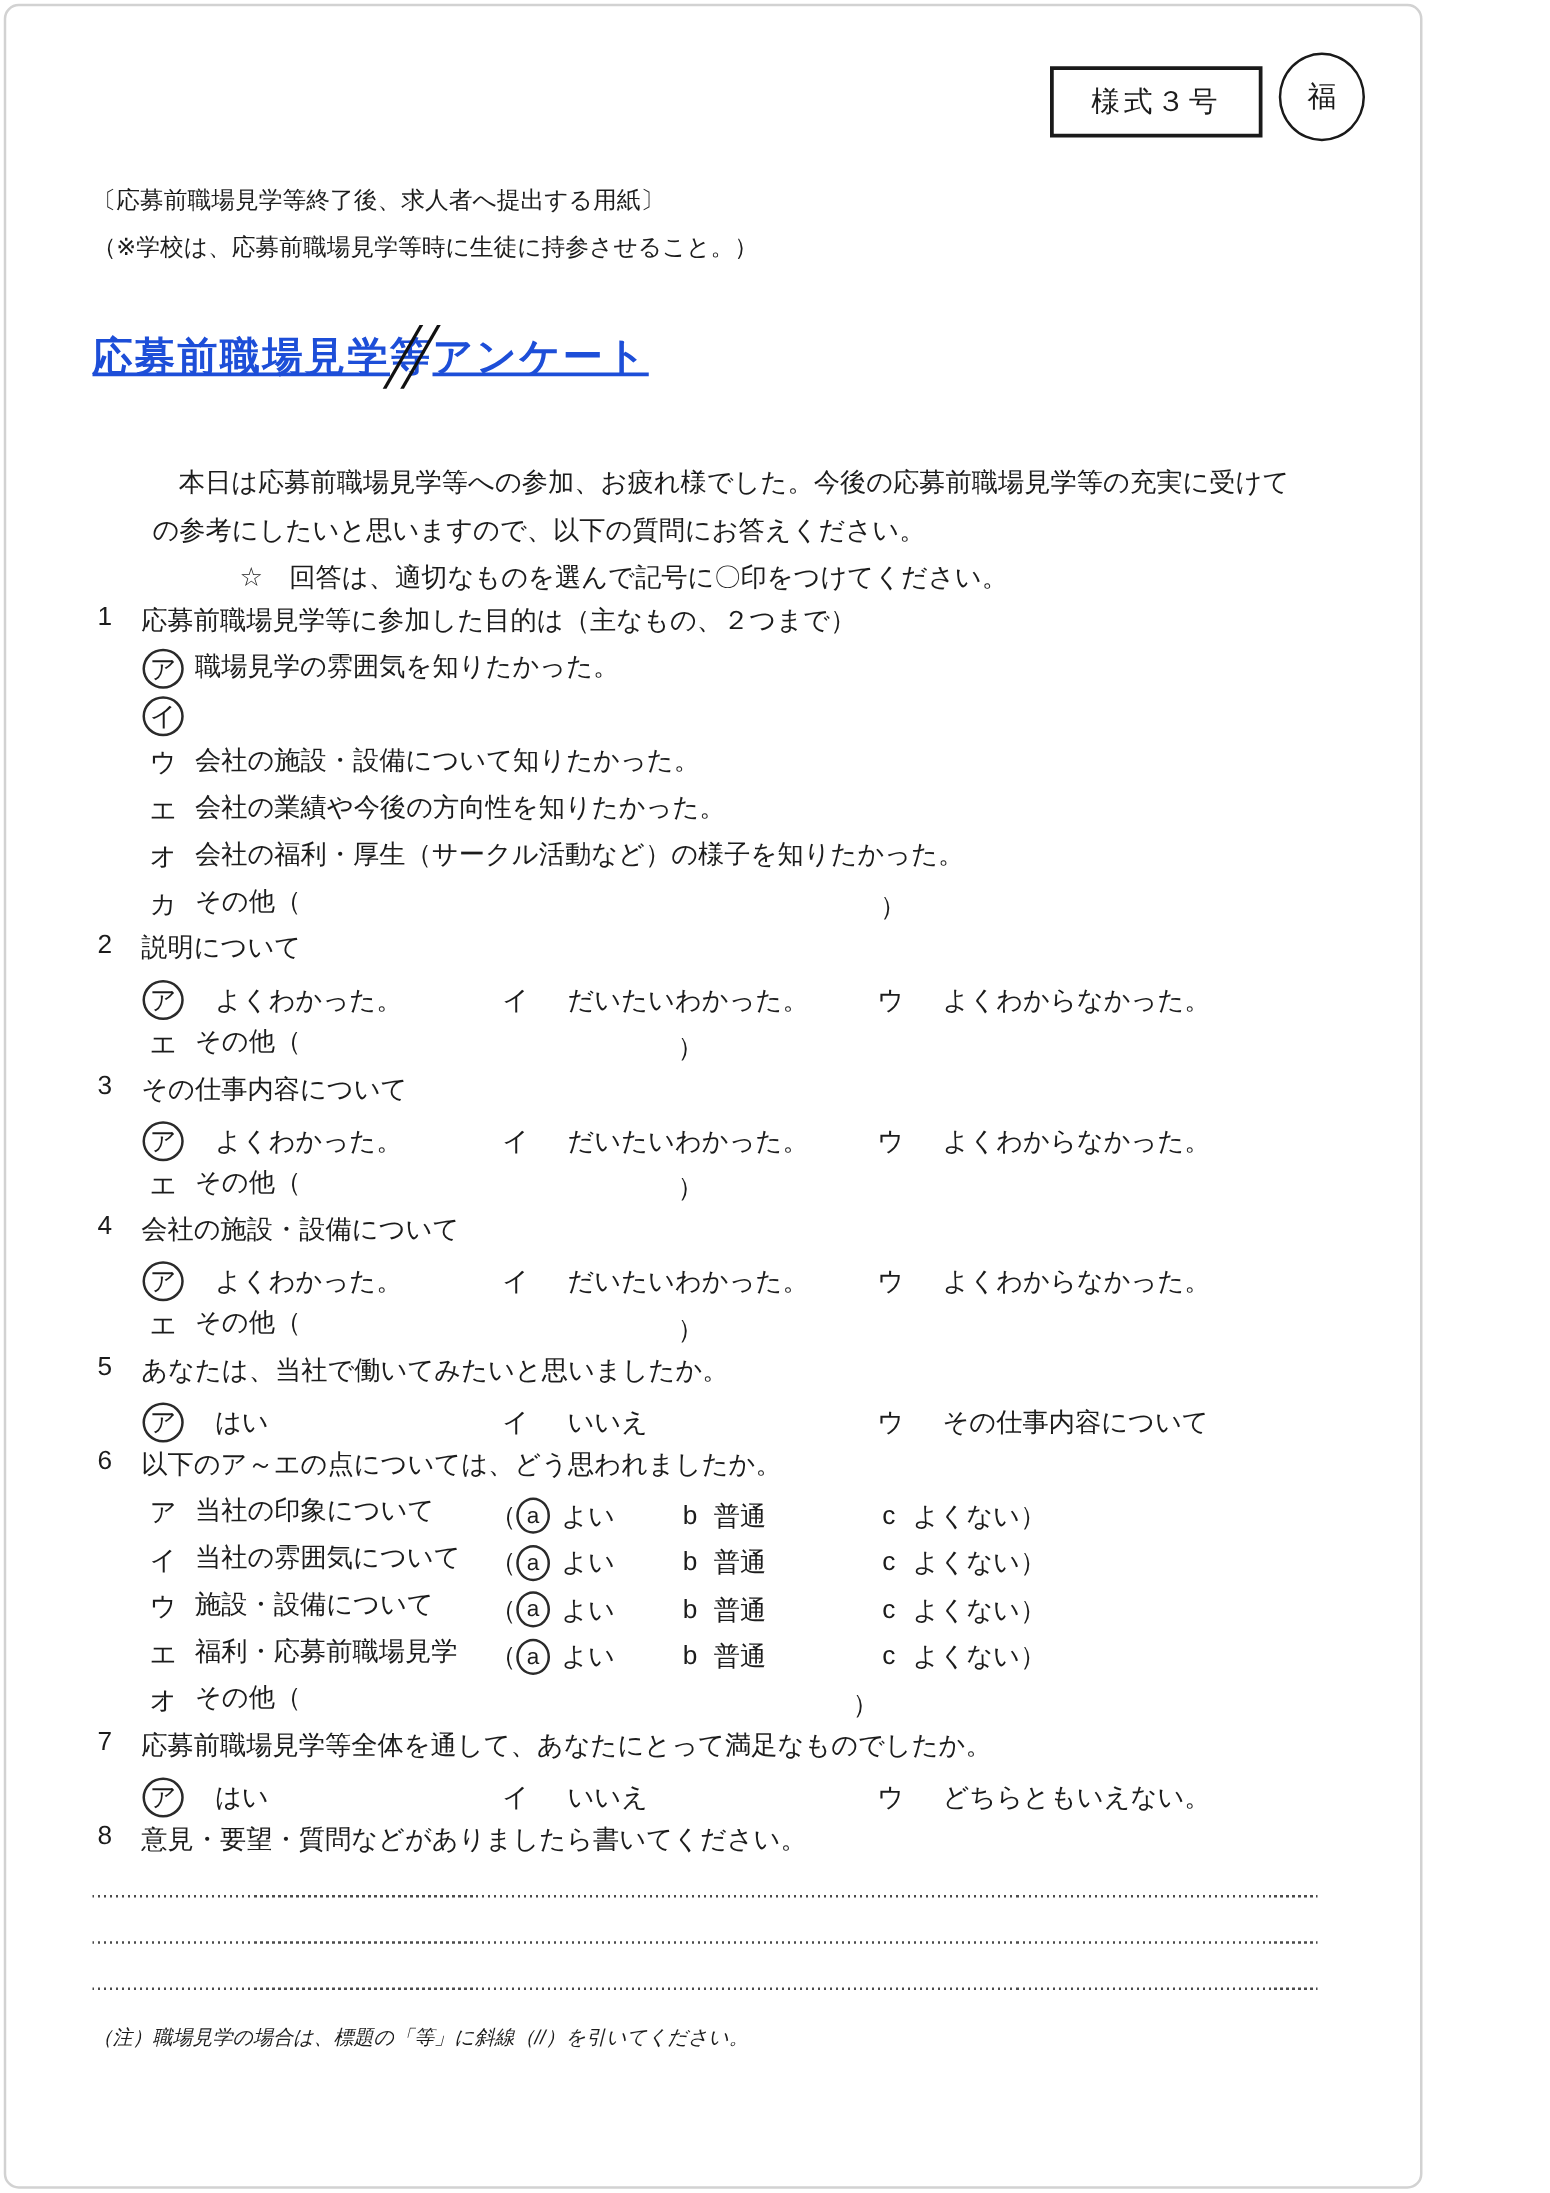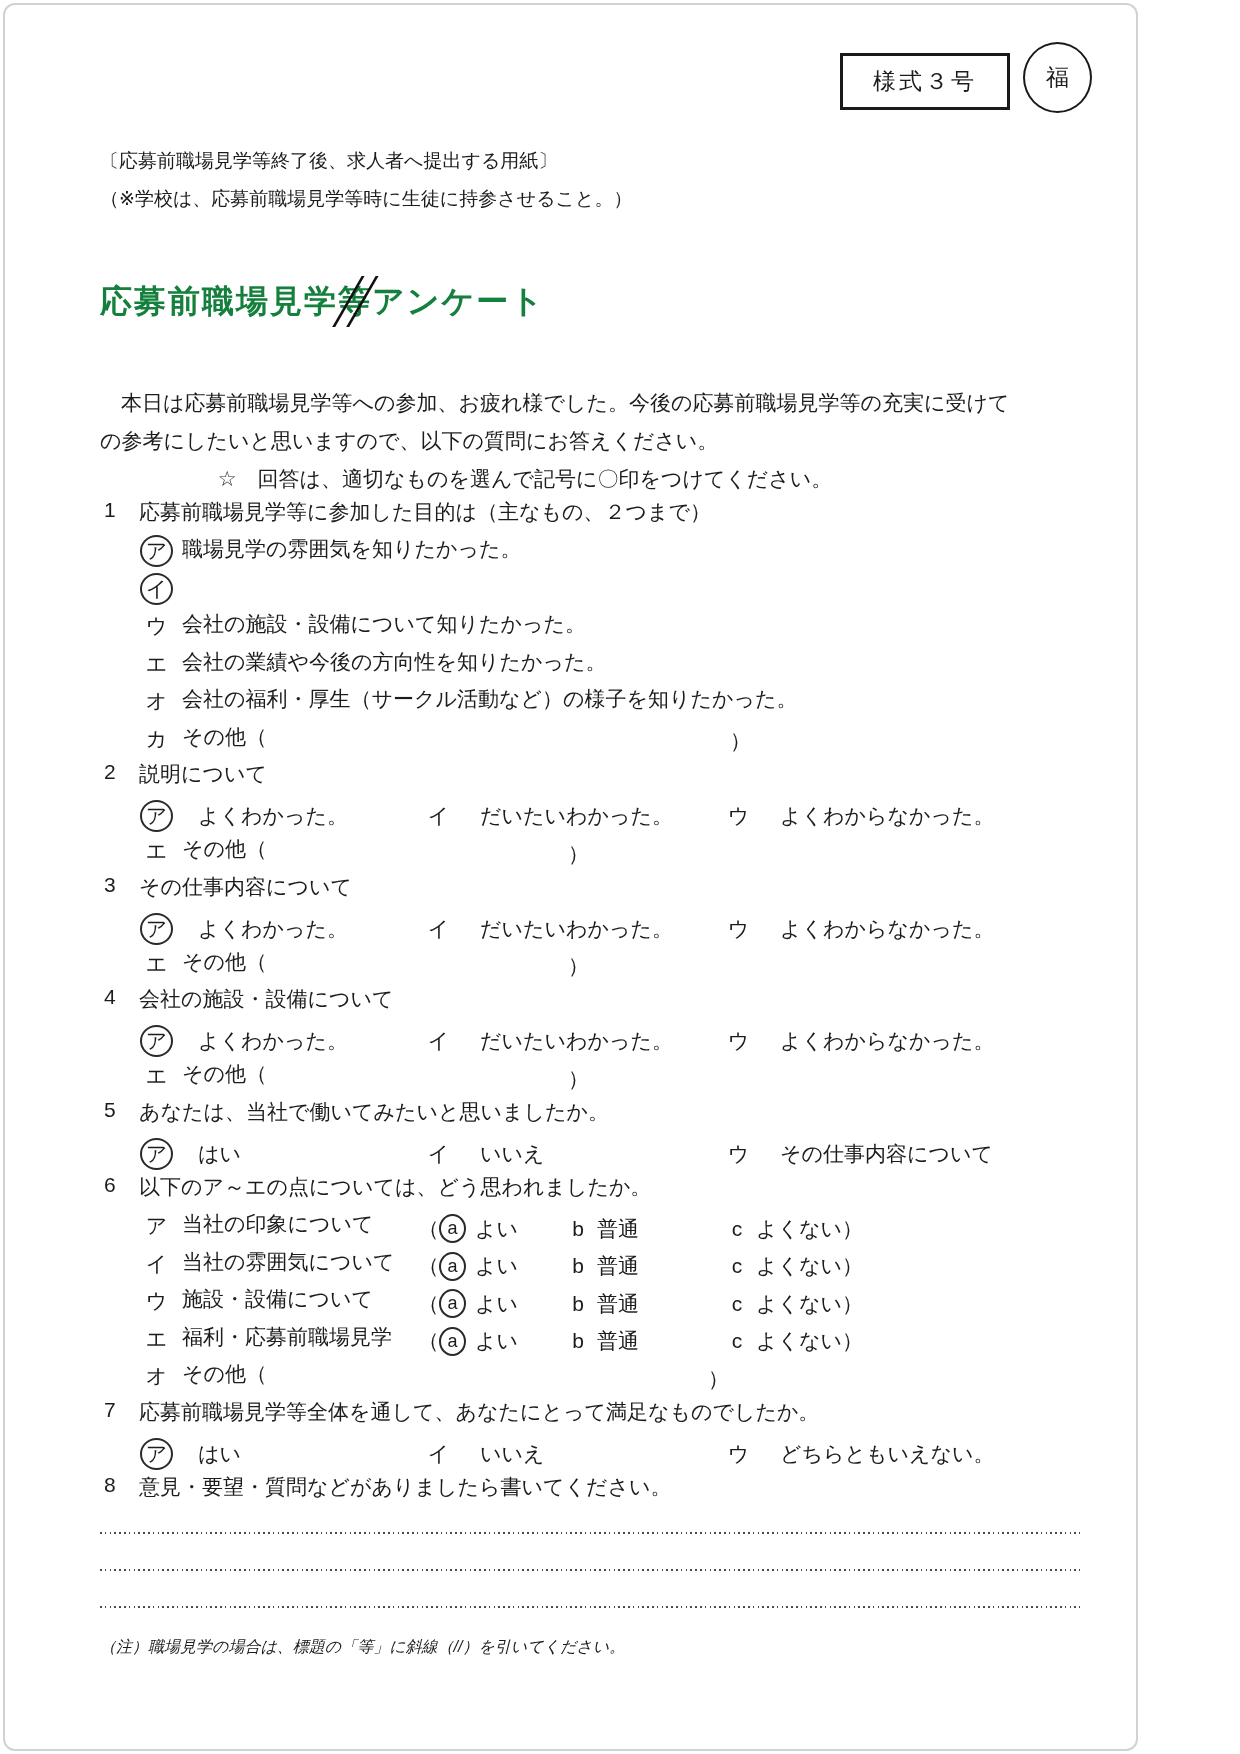--- a/index.html
+++ b/index.html
@@ -6,21 +6,21 @@
   html, body { background: #ffffff; }
   body {
     width: 1240px; height: 1754px;
     font-family: "Liberation Sans", "DejaVu Sans", sans-serif;
     color: #1c1c1c;
   }
   .page {
     position: relative;
     width: 1141px; height: 1754px;
     overflow: hidden;
-    padding: 0 40px 0 100px;
+    padding: 0 40px 0 74px;
     background: #ffffff;
   }
   .frame {
     position: absolute; left: 3px; top: 3px; right: 3px; bottom: 3px;
     border: 2px solid #d2d2d2; border-radius: 12px;
     pointer-events: none;
   }
   
   .form-code-box {
     position: absolute; left: 840px; top: 53px;
@@ -34,34 +34,35 @@
     width: 69px; height: 71px;
     border: 2px solid #1a1a1a; border-radius: 50%;
     display: flex; align-items: center; justify-content: center;
     font-size: 23px;
   }
   
   .center-col { width: 850px; text-align: left; }
   .hnote { font-size: 19px; line-height: 38px; white-space: nowrap; }
   .hnote:first-of-type { margin-top: 142px; }
   .doc-title {
-    margin-top: 60px;
+    margin-top: 44px;
     font-size: 32px; line-height: 46px; font-weight: bold;
-    letter-spacing: 2px; color: #15803d;
+    letter-spacing: 2px; color: #1d4ed8;
     white-space: nowrap;
+    text-decoration: underline;
   }
   .slashed { position: relative; display: inline-block; }
   .slashed::before {
     content: ""; position: absolute;
     left: 9px; top: -4%; height: 110%; width: 11px;
     border-left: 3px solid #111; border-right: 3px solid #111;
     transform: skewX(-30deg);
   }
   
-  .intro { margin-top: 60px; font-size: 21px; line-height: 38px; }
+  .intro { margin-top: 60px; font-size: 21px; line-height: 38px; margin-left: 48px; }
   .intro span { display: block; white-space: nowrap; }
   
   .line {
     position: relative;
     height: 37.5px;
     display: flex; align-items: flex-start;
     font-size: 21px; white-space: nowrap;
   }
   .instr { display: block; width: 850px; text-align: center; line-height: 37.5px; }
   .qh .qnum { display: inline-block; width: 39px; padding-left: 4px; }

